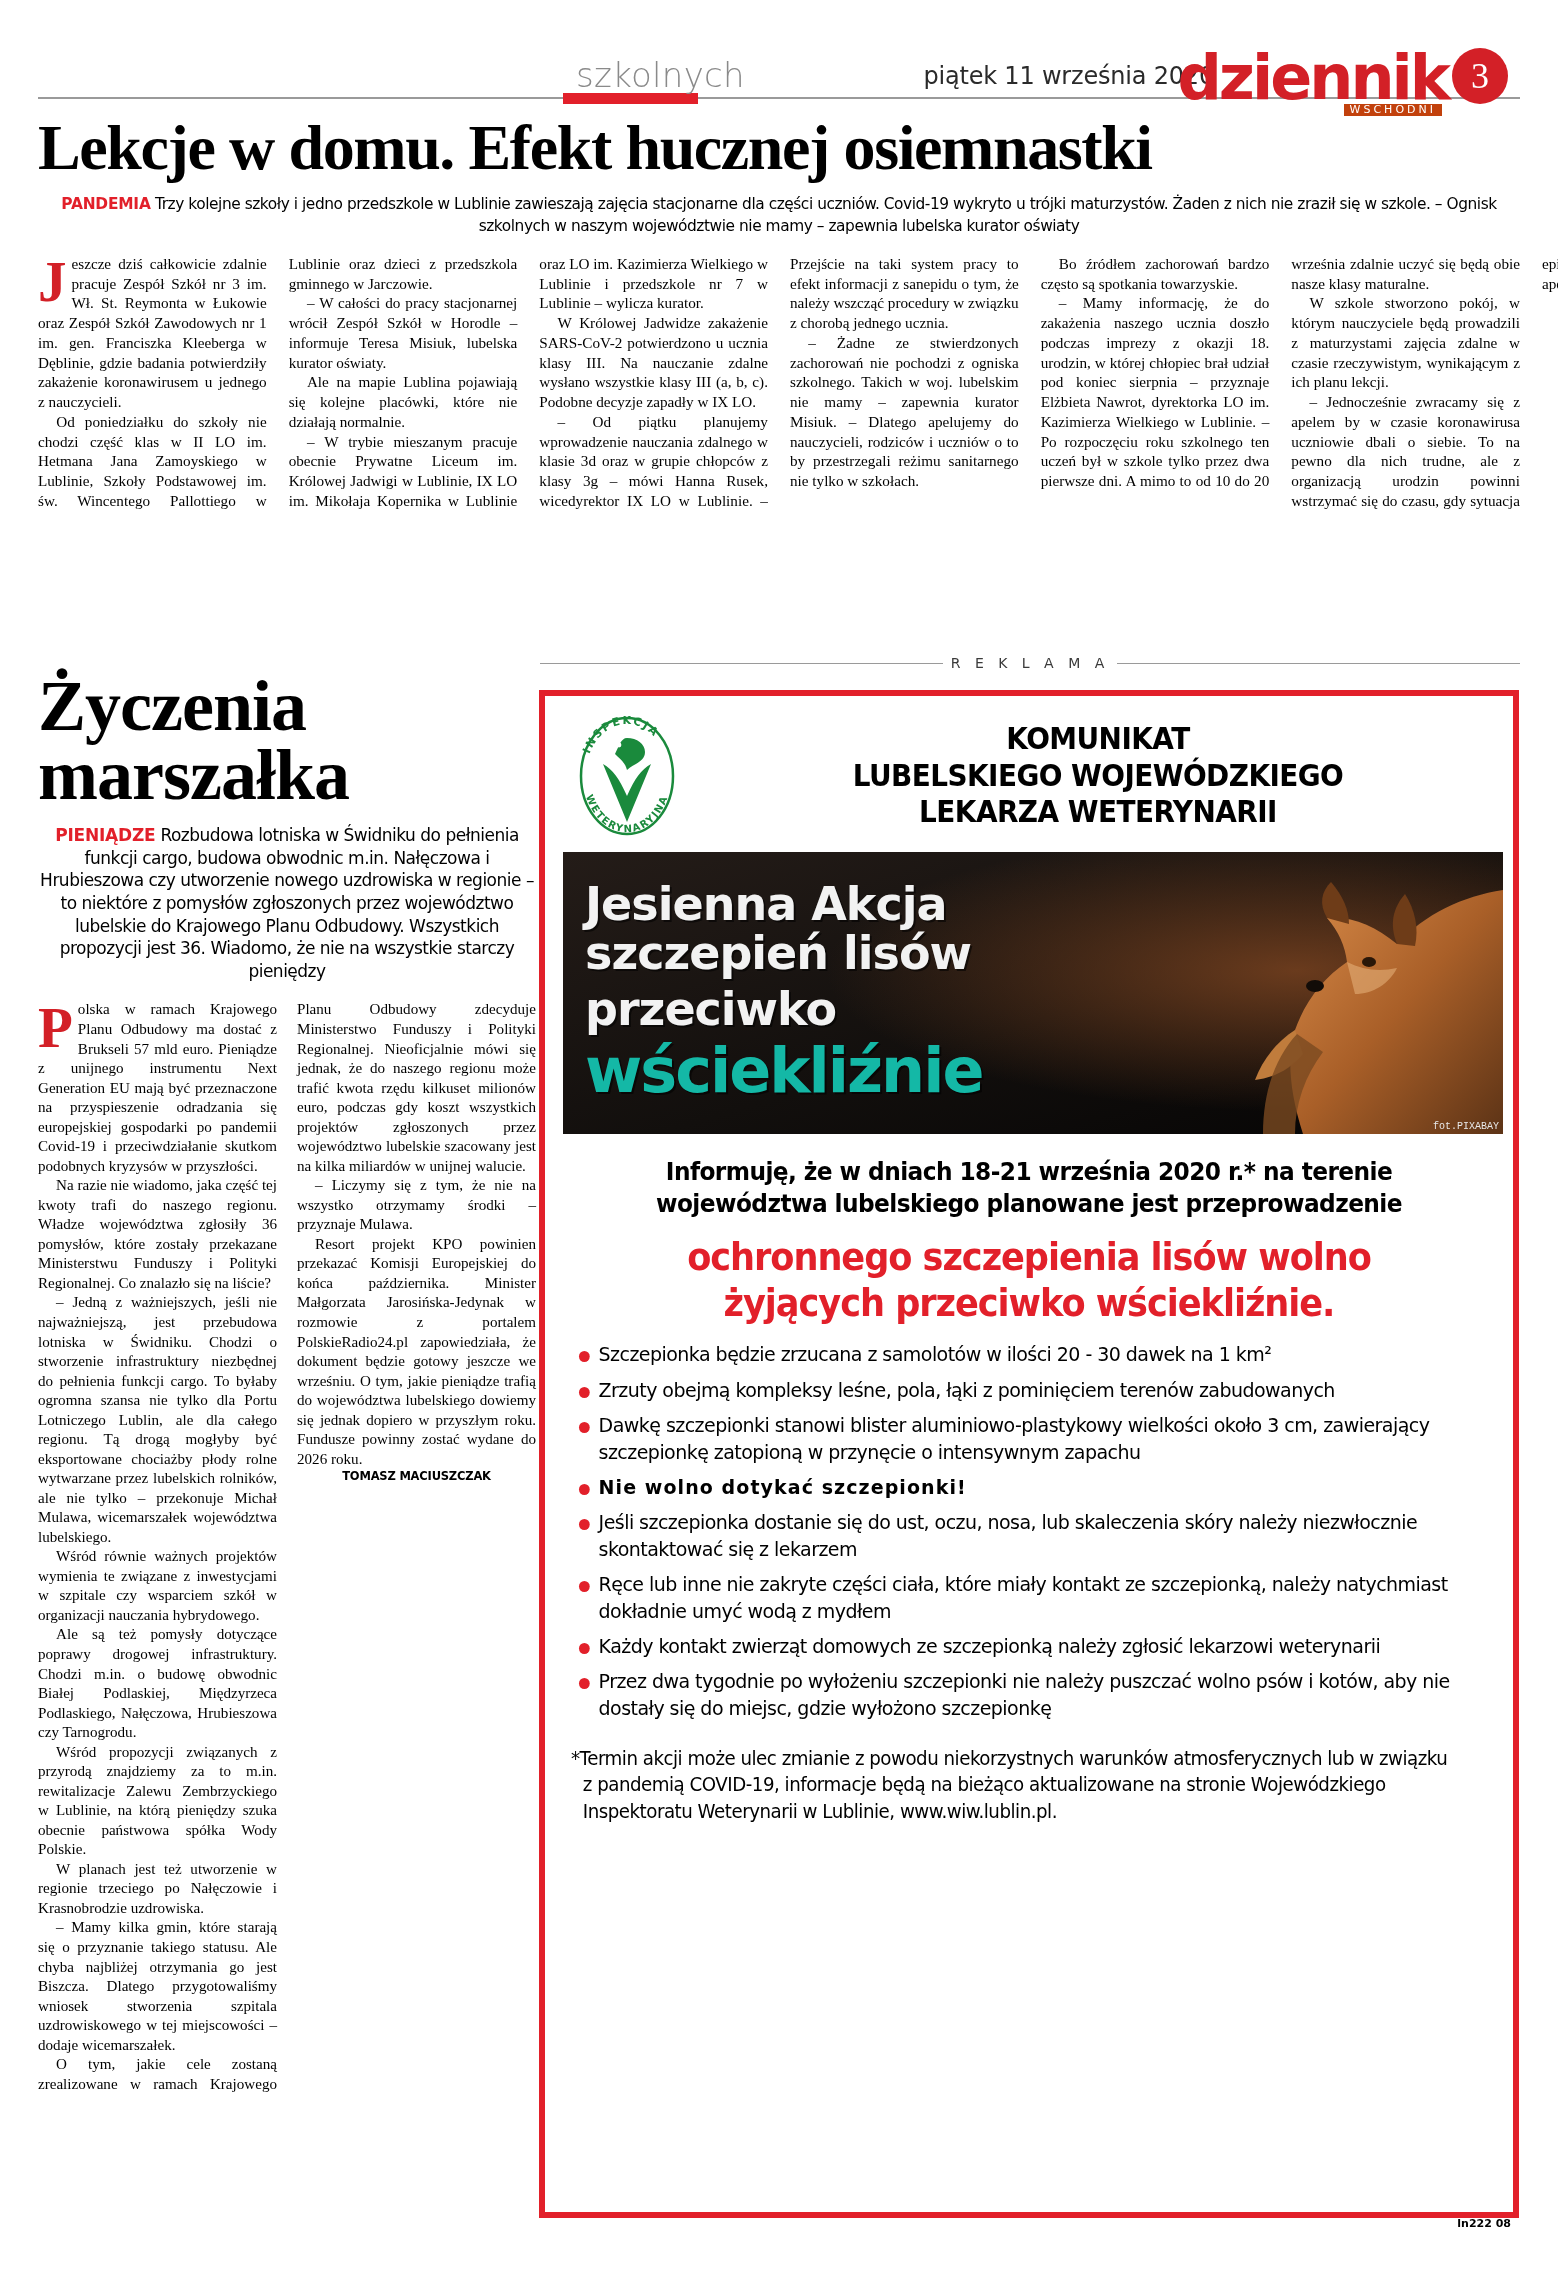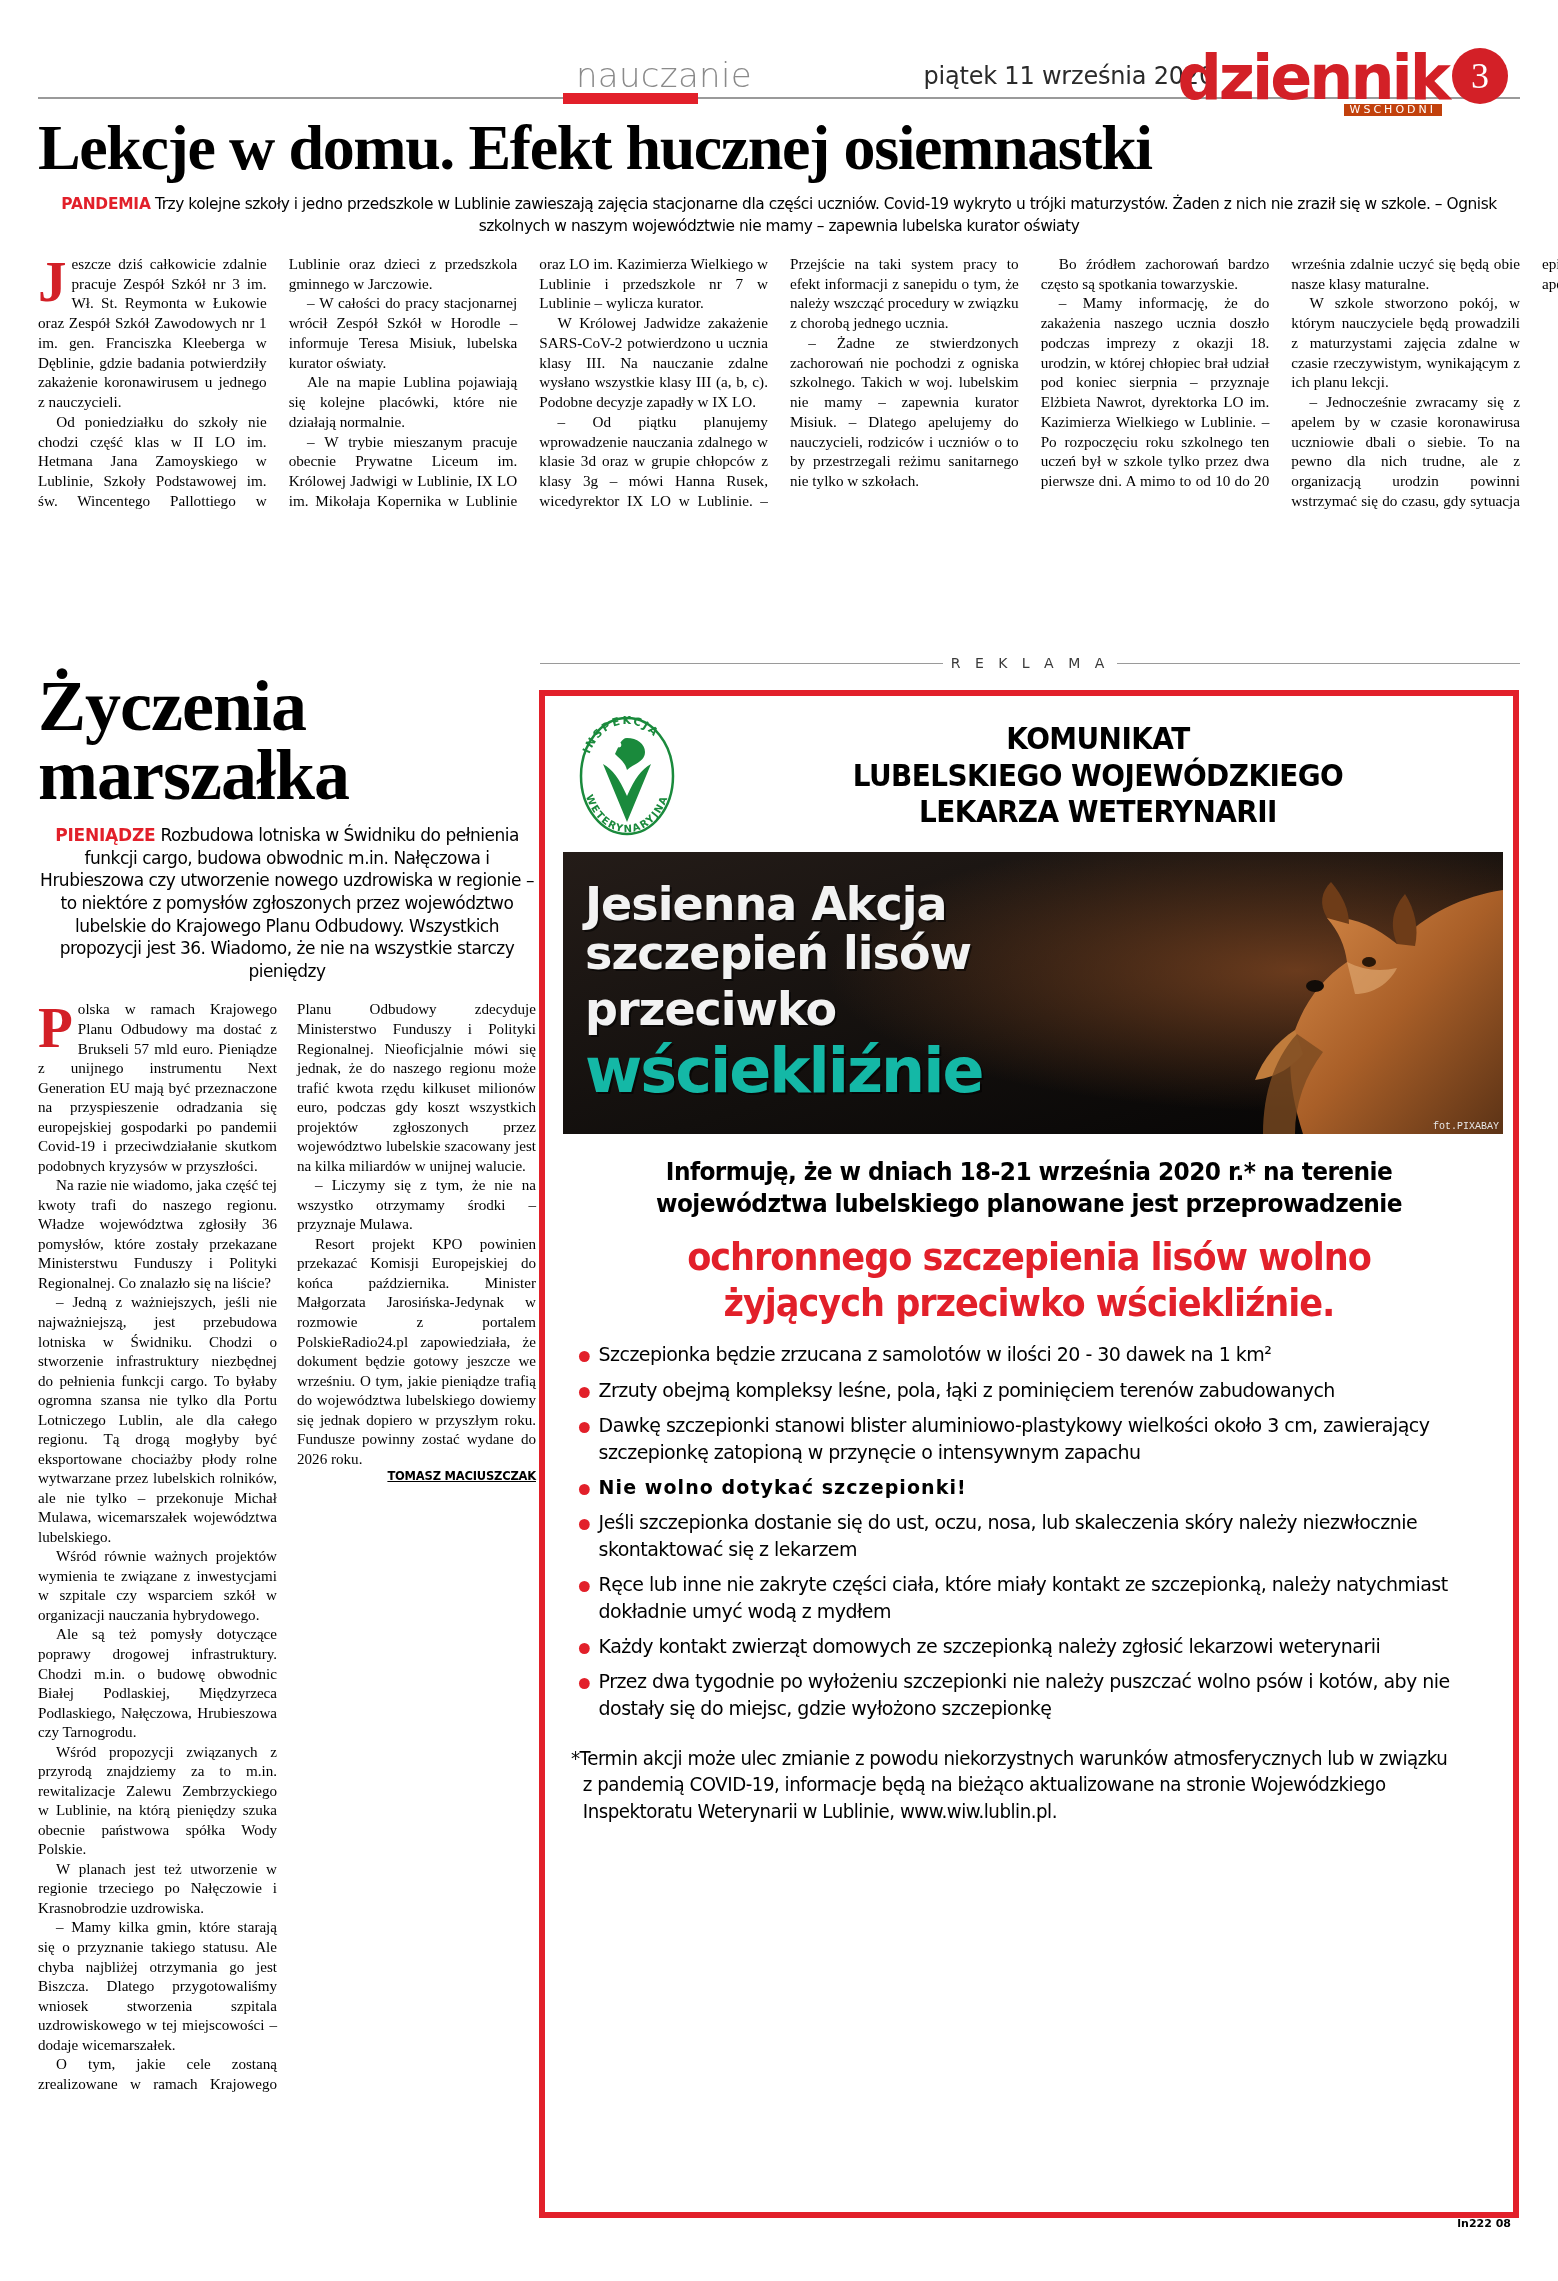--- a/index.html
+++ b/index.html
@@ -173,28 +173,27 @@
     height: 1110px;
     font-family: "Liberation Serif", serif;
     font-size: 15.1px;
     line-height: 1.295;
     text-align: justify;
     hyphens: auto;
   }
   .cols2 p { margin: 0; text-indent: 1.2em; }
   .cols2 p.noind { text-indent: 0; }
   .byline {
-    text-align: right;
+    text-align: center;
     font-family: "DejaVu Sans", sans-serif;
     font-weight: bold;
     font-size: 11.5px;
     letter-spacing: -0.2px;
     margin-top: 6px;
     text-indent: 0 !important;
-    text-decoration: underline;
   }
 
   
   .reklama {
     position: absolute;
     left: 540px; top: 655px; width: 980px;
     text-align: center;
     font-family: "DejaVu Sans", sans-serif;
     font-size: 14px;
     letter-spacing: 5px;
@@ -319,21 +318,21 @@
   }
 </style>
 </head>
 <body>
 
 <div class="page">
 
   <div class="masthead">
     <div class="rule-top"></div>
     <div class="section-underline"></div>
-    <div class="section-label">nauczanie</div>
+    <div class="section-label">szkolnych</div>
     <div class="issue-date">piątek 11 września 2020</div>
     <div class="brand">
       <span class="brand-name">dziennik</span>
       <span class="brand-sub">WSCHODNI</span>
     </div>
     <div class="page-badge">3</div>
   </div>
 
   <div class="art1">
     <h1 class="headline1">Lekcje w domu. Efekt hucznej osiemnastki</h1>

